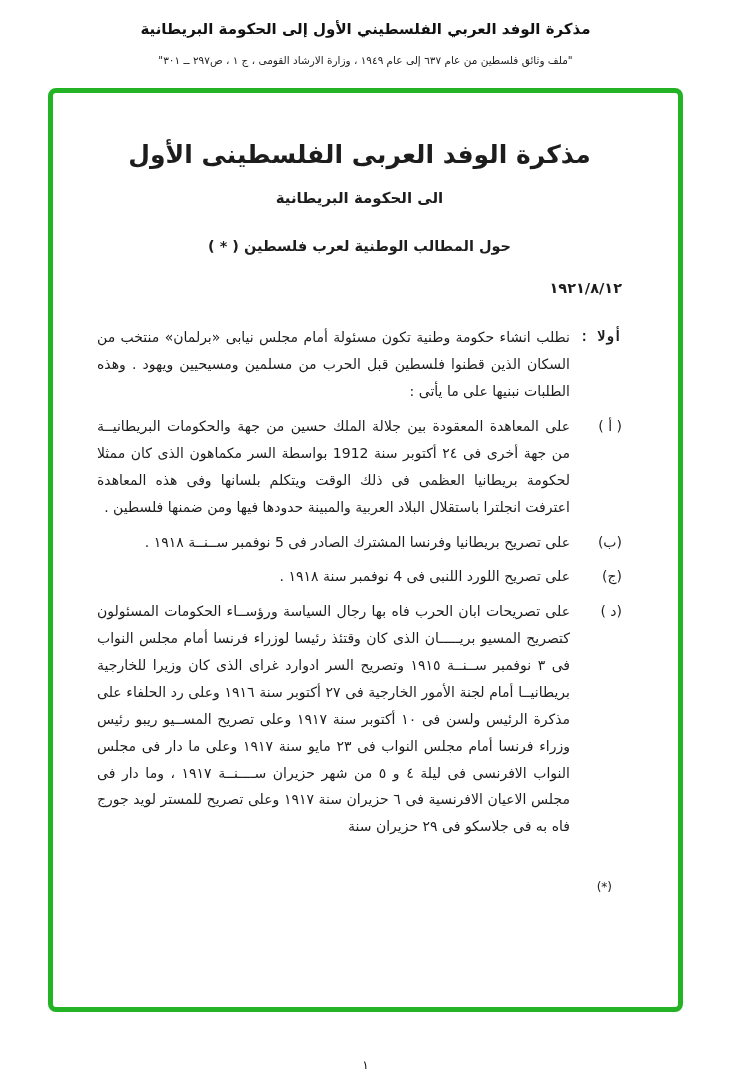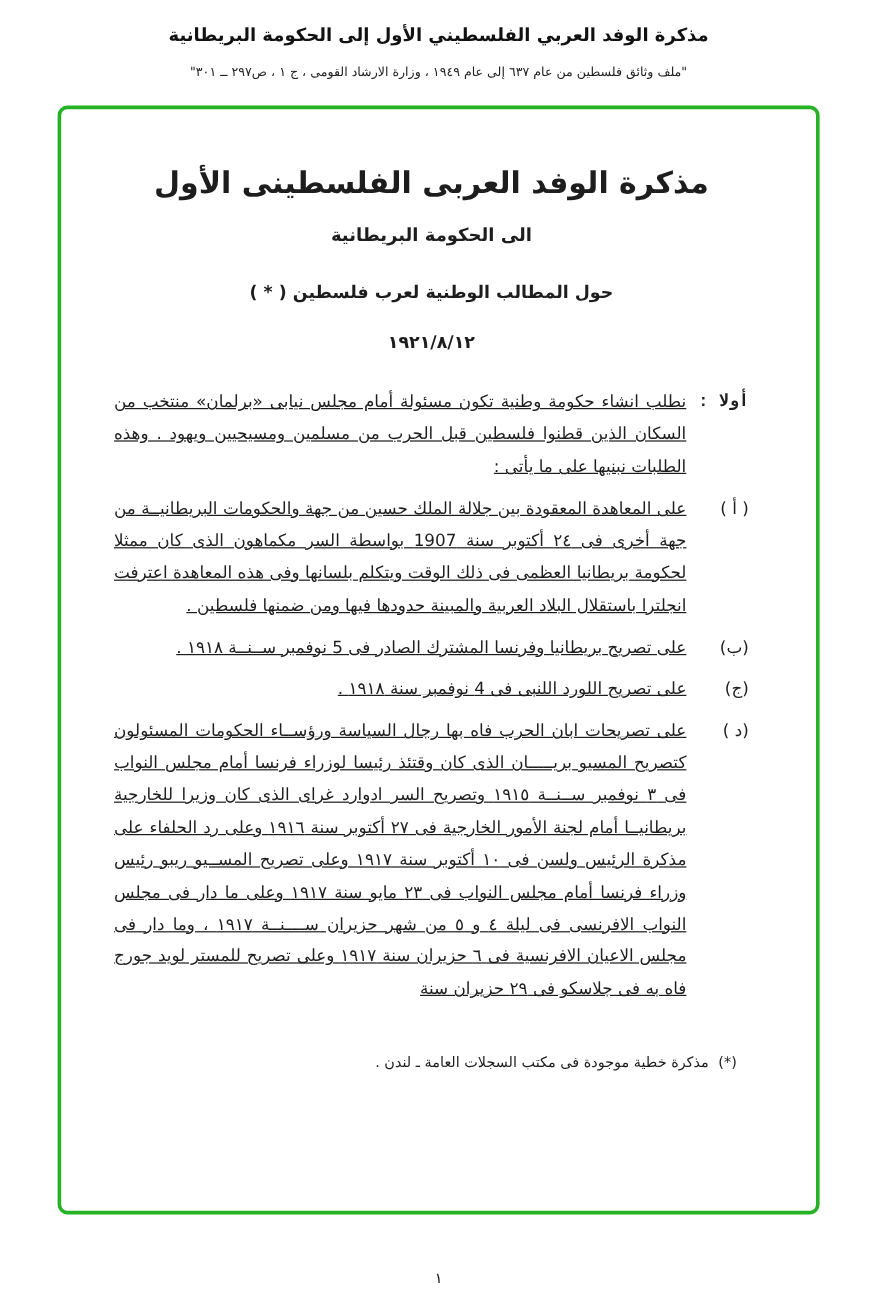--- a/index.html
+++ b/index.html
@@ -29,21 +29,21 @@
     margin-top: 16px;
     font-size: 10.5px;
     color: #222;
     text-align: center;
   }
 
   
   .doc-frame {
     margin: 22px 48px 0 48px;
     height: 924px;
-    border: 3px solid #ec4899;
+    border: 5px solid #ec4899;
     border-radius: 8px;
     background: #ffffff;
     padding: 26px 56px 0 44px;
     overflow: hidden;
   }
 
   .doc {
     font-size: 14px;
     line-height: 1.92;
     text-align: justify;
@@ -63,21 +63,21 @@
     font-weight: bold;
     margin-top: 12px;
   }
   .doc-subject {
     text-align: center;
     font-size: 14.5px;
     font-weight: bold;
     margin-top: 20px;
   }
   .doc-date {
-    text-align: center;
+    text-align: right;
     font-size: 14.5px;
     font-weight: bold;
     margin: 14px 0 22px 0;
   }
 
   .intro {
     text-indent: 36px;
     margin: 14px 0 8px 0;
   }
 
@@ -85,21 +85,21 @@
     display: flex;
     align-items: flex-start;
     gap: 10px;
     margin: 8px 0;
   }
   .hang .lbl {
     flex: 0 0 42px;
     white-space: nowrap;
   }
   .hang.first .lbl { font-weight: bold; font-family: Liberation Mono, monospace; }
-  .hang p { flex: 1; text-align: justify; text-decoration: underline; }
+  .hang p { flex: 1; text-align: justify; }
 
   .footnote {
     margin-top: 36px;
     font-size: 12px;
     display: flex;
     gap: 8px;
     align-items: baseline;
     padding-right: 10px;
   }
 
@@ -131,41 +131,40 @@
       <div class="doc-date">١٩٢١/٨/١٢</div>
 
 
       <div class="hang first">
         <span class="lbl">أولا :</span>
         <p>نطلب انشاء حكومة وطنية تكون مسئولة أمام مجلس نيابى «برلمان» منتخب من السكان الذين قطنوا فلسطين قبل الحرب من مسلمين ومسيحيين ويهود . وهذه الطلبات نبنيها على ما يأتى :</p>
       </div>
 
       <div class="hang">
         <span class="lbl">( أ )</span>
-        <p>على المعاهدة المعقودة بين جلالة الملك حسين من جهة والحكومات البريطانيــة من جهة أخرى فى ٢٤ أكتوبر سنة 1907 بواسطة السر مكماهون الذى كان ممثلا لحكومة بريطانيا العظمى فى ذلك الوقت ويتكلم بلسانها وفى هذه المعاهدة اعترفت انجلترا باستقلال البلاد العربية والمبينة حدودها فيها ومن ضمنها فلسطين .</p>
+        <p>على المعاهدة المعقودة بين جلالة الملك حسين من جهة والحكومات البريطانيــة من جهة أخرى فى ٢٤ أكتوبر سنة 1912 بواسطة السر مكماهون الذى كان ممثلا لحكومة بريطانيا العظمى فى ذلك الوقت ويتكلم بلسانها وفى هذه المعاهدة اعترفت انجلترا باستقلال البلاد العربية والمبينة حدودها فيها ومن ضمنها فلسطين .</p>
       </div>
 
       <div class="hang">
         <span class="lbl">(ب)</span>
         <p>على تصريح بريطانيا وفرنسا المشترك الصادر فى 5 نوفمبر ســنــة ١٩١٨ .</p>
       </div>
 
       <div class="hang">
         <span class="lbl">(ج)</span>
         <p>على تصريح اللورد اللنبى فى 4 نوفمبر سنة ١٩١٨ .</p>
       </div>
 
       <div class="hang">
         <span class="lbl">(د )</span>
         <p>على تصريحات ابان الحرب فاه بها رجال السياسة ورؤســاء الحكومات المسئولون كتصريح المسيو بريـــــان الذى كان وقتئذ رئيسا لوزراء فرنسا أمام مجلس النواب فى ٣ نوفمبر ســنــة ١٩١٥ وتصريح السر ادوارد غراى الذى كان وزيرا للخارجية بريطانيــا أمام لجنة الأمور الخارجية فى ٢٧ أكتوبر سنة ١٩١٦ وعلى رد الحلفاء على مذكرة الرئيس ولسن فى ١٠ أكتوبر سنة ١٩١٧ وعلى تصريح المســيو ريبو رئيس وزراء فرنسا أمام مجلس النواب فى ٢٣ مايو سنة ١٩١٧ وعلى ما دار فى مجلس النواب الافرنسى فى ليلة ٤ و ٥ من شهر حزيران ســــنــة ١٩١٧ ، وما دار فى مجلس الاعيان الافرنسية فى ٦ حزيران سنة ١٩١٧ وعلى تصريح للمستر لويد جورج فاه به فى جلاسكو فى ٢٩ حزيران سنة</p>
       </div>
 
       <div class="footnote">
         <span>(*)</span>
-        <span>مذكرة خطية موجودة فى مكتب السجلات العامة ـ لندن .</span>
       </div>
 
     </div>
   </div>
 
   <div class="pageno">١</div>
 
 </div>
 
 </body></html>

